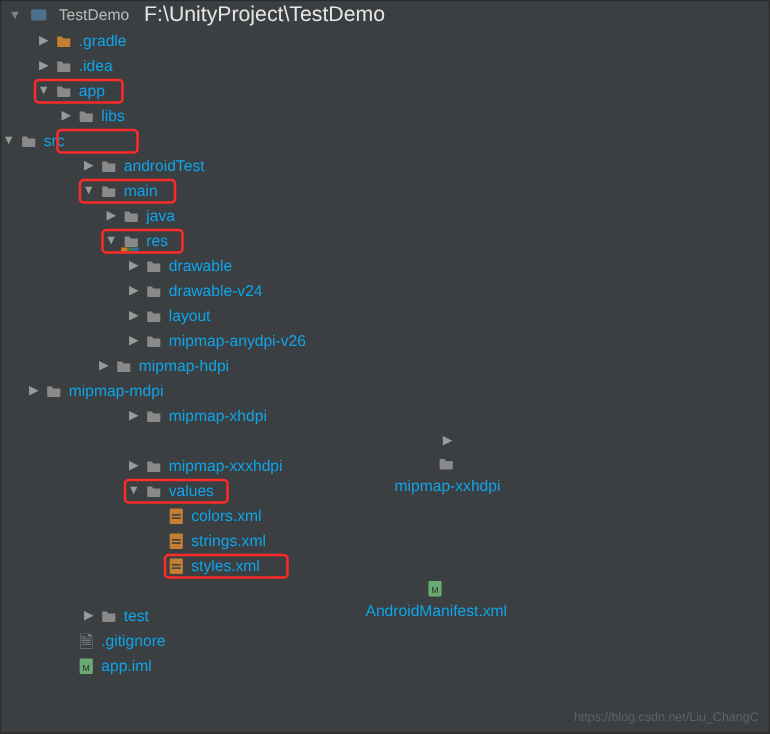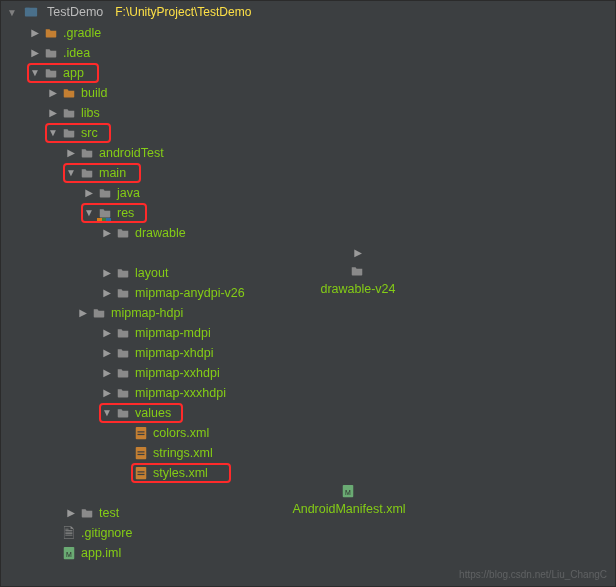--- a/index.html
+++ b/index.html
@@ -16,21 +16,21 @@
   }
   .header {
     display: flex;
     align-items: center;
     height: 22px;
     padding-left: 6px;
     gap: 4px;
   }
   .header .arrow { color: #808080; width: 10px; text-align: center; }
   .header .title { color: #bbbbbb; font-weight: 500; }
-  .header .path { color: #fde047; margin-left: 8px; font-size: 12px; }
+  .header .path { color: #e5e5e5; margin-left: 8px; font-size: 17px; }
   .tree { padding-top: 0px; }
   .row {
     display: flex;
     align-items: center;
     height: 20px;
     line-height: 20px;
     white-space: nowrap;
     position: relative;
   }
   .arrow {
@@ -51,21 +51,21 @@
     margin: 0 4px 0 2px;
     display: inline-flex;
     justify-content: center;
     align-items: center;
     flex-shrink: 0;
   }
   .folder-orange svg { fill: #c47f32; }
   .folder-gray svg { fill: #8a8a8a; }
   .file-xml svg { fill: #c47f32; }
   .file-txt { color: #8a8a8a; font-size: 14px; }
-  .label { color: #84cc16; }
+  .label { color: #0ea5e9; }
   .hl {
     position: absolute;
     border: 2px solid #ff2a2a;
     border-radius: 4px;
     pointer-events: none;
     height: 20px;
   }
   .watermark {
     position: absolute;
     bottom: 6px;
@@ -120,37 +120,28 @@
       <span class="icon folder-gray">
         <svg viewBox="0 0 16 16" width="14" height="12">
           <path d="M1 3 h5 l1.5 2 H15 v8 a1 1 0 0 1 -1 1 H2 a1 1 0 0 1 -1 -1 Z"></path>
         </svg>
       </span>
       <span class="label">app</span>
       <span class="hl" style="left: 26px; width: 72px; top: 0px;"></span>
     </div>
     <div class="row" style="padding-left: 46px;">
       <span class="arrow right"></span>
-      <span class="icon folder-orange">
-        <svg viewBox="0 0 16 16" width="14" height="12">
-          <path d="M1 3 h5 l1.5 2 H15 v8 a1 1 0 0 1 -1 1 H2 a1 1 0 0 1 -1 -1 Z"></path>
-        </svg>
-      </span>
-      <span class="label">build</span>
-    </div>
-    <div class="row" style="padding-left: 46px;">
-      <span class="arrow right"></span>
       <span class="icon folder-gray">
         <svg viewBox="0 0 16 16" width="14" height="12">
           <path d="M1 3 h5 l1.5 2 H15 v8 a1 1 0 0 1 -1 1 H2 a1 1 0 0 1 -1 -1 Z"></path>
         </svg>
       </span>
       <span class="label">libs</span>
     </div>
-    <div class="row" style="padding-left: 46px; text-align: right;">
+    <div class="row" style=" text-align: right;">
       <span class="arrow down"></span>
       <span class="icon folder-gray">
         <svg viewBox="0 0 16 16" width="14" height="12">
           <path d="M1 3 h5 l1.5 2 H15 v8 a1 1 0 0 1 -1 1 H2 a1 1 0 0 1 -1 -1 Z"></path>
         </svg>
       </span>
       <span class="label">src</span>
       <span class="hl" style="left: 44px; width: 66px; top: 0px;"></span>
     </div>
     <div class="row" style="padding-left: 64px;">
@@ -194,75 +185,75 @@
     </div>
     <div class="row" style="padding-left: 100px;">
       <span class="arrow right"></span>
       <span class="icon folder-gray">
         <svg viewBox="0 0 16 16" width="14" height="12">
           <path d="M1 3 h5 l1.5 2 H15 v8 a1 1 0 0 1 -1 1 H2 a1 1 0 0 1 -1 -1 Z"></path>
         </svg>
       </span>
       <span class="label">drawable</span>
     </div>
+    <div class="row" style="padding-left: 100px;">
+      <span class="arrow right"></span>
+      <span class="icon folder-gray">
+        <svg viewBox="0 0 16 16" width="14" height="12">
+          <path d="M1 3 h5 l1.5 2 H15 v8 a1 1 0 0 1 -1 1 H2 a1 1 0 0 1 -1 -1 Z"></path>
+        </svg>
+      </span>
+      <span class="label">drawable-v24</span>
+    </div>
+    <div class="row" style="padding-left: 100px;">
+      <span class="arrow right"></span>
+      <span class="icon folder-gray">
+        <svg viewBox="0 0 16 16" width="14" height="12">
+          <path d="M1 3 h5 l1.5 2 H15 v8 a1 1 0 0 1 -1 1 H2 a1 1 0 0 1 -1 -1 Z"></path>
+        </svg>
+      </span>
+      <span class="label">layout</span>
+    </div>
+    <div class="row" style="padding-left: 100px;">
+      <span class="arrow right"></span>
+      <span class="icon folder-gray">
+        <svg viewBox="0 0 16 16" width="14" height="12">
+          <path d="M1 3 h5 l1.5 2 H15 v8 a1 1 0 0 1 -1 1 H2 a1 1 0 0 1 -1 -1 Z"></path>
+        </svg>
+      </span>
+      <span class="label">mipmap-anydpi-v26</span>
+    </div>
+    <div class="row" style="padding-left: 76px;">
+      <span class="arrow right"></span>
+      <span class="icon folder-gray">
+        <svg viewBox="0 0 16 16" width="14" height="12">
+          <path d="M1 3 h5 l1.5 2 H15 v8 a1 1 0 0 1 -1 1 H2 a1 1 0 0 1 -1 -1 Z"></path>
+        </svg>
+      </span>
+      <span class="label">mipmap-hdpi</span>
+    </div>
+    <div class="row" style=" margin-left: 20px;">
+      <span class="arrow right"></span>
+      <span class="icon folder-gray">
+        <svg viewBox="0 0 16 16" width="14" height="12">
+          <path d="M1 3 h5 l1.5 2 H15 v8 a1 1 0 0 1 -1 1 H2 a1 1 0 0 1 -1 -1 Z"></path>
+        </svg>
+      </span>
+      <span class="label">mipmap-mdpi</span>
+    </div>
+    <div class="row" style="padding-left: 100px;">
+      <span class="arrow right"></span>
+      <span class="icon folder-gray">
+        <svg viewBox="0 0 16 16" width="14" height="12">
+          <path d="M1 3 h5 l1.5 2 H15 v8 a1 1 0 0 1 -1 1 H2 a1 1 0 0 1 -1 -1 Z"></path>
+        </svg>
+      </span>
+      <span class="label">mipmap-xhdpi</span>
+    </div>
     <div class="row" style="padding-left: 100px; flex-direction: column;">
-      <span class="arrow right"></span>
-      <span class="icon folder-gray">
-        <svg viewBox="0 0 16 16" width="14" height="12">
-          <path d="M1 3 h5 l1.5 2 H15 v8 a1 1 0 0 1 -1 1 H2 a1 1 0 0 1 -1 -1 Z"></path>
-        </svg>
-      </span>
-      <span class="label">drawable-v24</span>
-    </div>
-    <div class="row" style="padding-left: 100px;">
-      <span class="arrow right"></span>
-      <span class="icon folder-gray">
-        <svg viewBox="0 0 16 16" width="14" height="12">
-          <path d="M1 3 h5 l1.5 2 H15 v8 a1 1 0 0 1 -1 1 H2 a1 1 0 0 1 -1 -1 Z"></path>
-        </svg>
-      </span>
-      <span class="label">layout</span>
-    </div>
-    <div class="row" style="padding-left: 100px;">
-      <span class="arrow right"></span>
-      <span class="icon folder-gray">
-        <svg viewBox="0 0 16 16" width="14" height="12">
-          <path d="M1 3 h5 l1.5 2 H15 v8 a1 1 0 0 1 -1 1 H2 a1 1 0 0 1 -1 -1 Z"></path>
-        </svg>
-      </span>
-      <span class="label">mipmap-anydpi-v26</span>
-    </div>
-    <div class="row" style="padding-left: 76px;">
-      <span class="arrow right"></span>
-      <span class="icon folder-gray">
-        <svg viewBox="0 0 16 16" width="14" height="12">
-          <path d="M1 3 h5 l1.5 2 H15 v8 a1 1 0 0 1 -1 1 H2 a1 1 0 0 1 -1 -1 Z"></path>
-        </svg>
-      </span>
-      <span class="label">mipmap-hdpi</span>
-    </div>
-    <div class="row" style="padding-left: 100px;">
-      <span class="arrow right"></span>
-      <span class="icon folder-gray">
-        <svg viewBox="0 0 16 16" width="14" height="12">
-          <path d="M1 3 h5 l1.5 2 H15 v8 a1 1 0 0 1 -1 1 H2 a1 1 0 0 1 -1 -1 Z"></path>
-        </svg>
-      </span>
-      <span class="label">mipmap-mdpi</span>
-    </div>
-    <div class="row" style="padding-left: 100px;">
-      <span class="arrow right"></span>
-      <span class="icon folder-gray">
-        <svg viewBox="0 0 16 16" width="14" height="12">
-          <path d="M1 3 h5 l1.5 2 H15 v8 a1 1 0 0 1 -1 1 H2 a1 1 0 0 1 -1 -1 Z"></path>
-        </svg>
-      </span>
-      <span class="label">mipmap-xhdpi</span>
-    </div>
-    <div class="row" style="padding-left: 100px;">
       <span class="arrow right"></span>
       <span class="icon folder-gray">
         <svg viewBox="0 0 16 16" width="14" height="12">
           <path d="M1 3 h5 l1.5 2 H15 v8 a1 1 0 0 1 -1 1 H2 a1 1 0 0 1 -1 -1 Z"></path>
         </svg>
       </span>
       <span class="label">mipmap-xxhdpi</span>
     </div>
     <div class="row" style="padding-left: 100px;">
       <span class="arrow right"></span>

